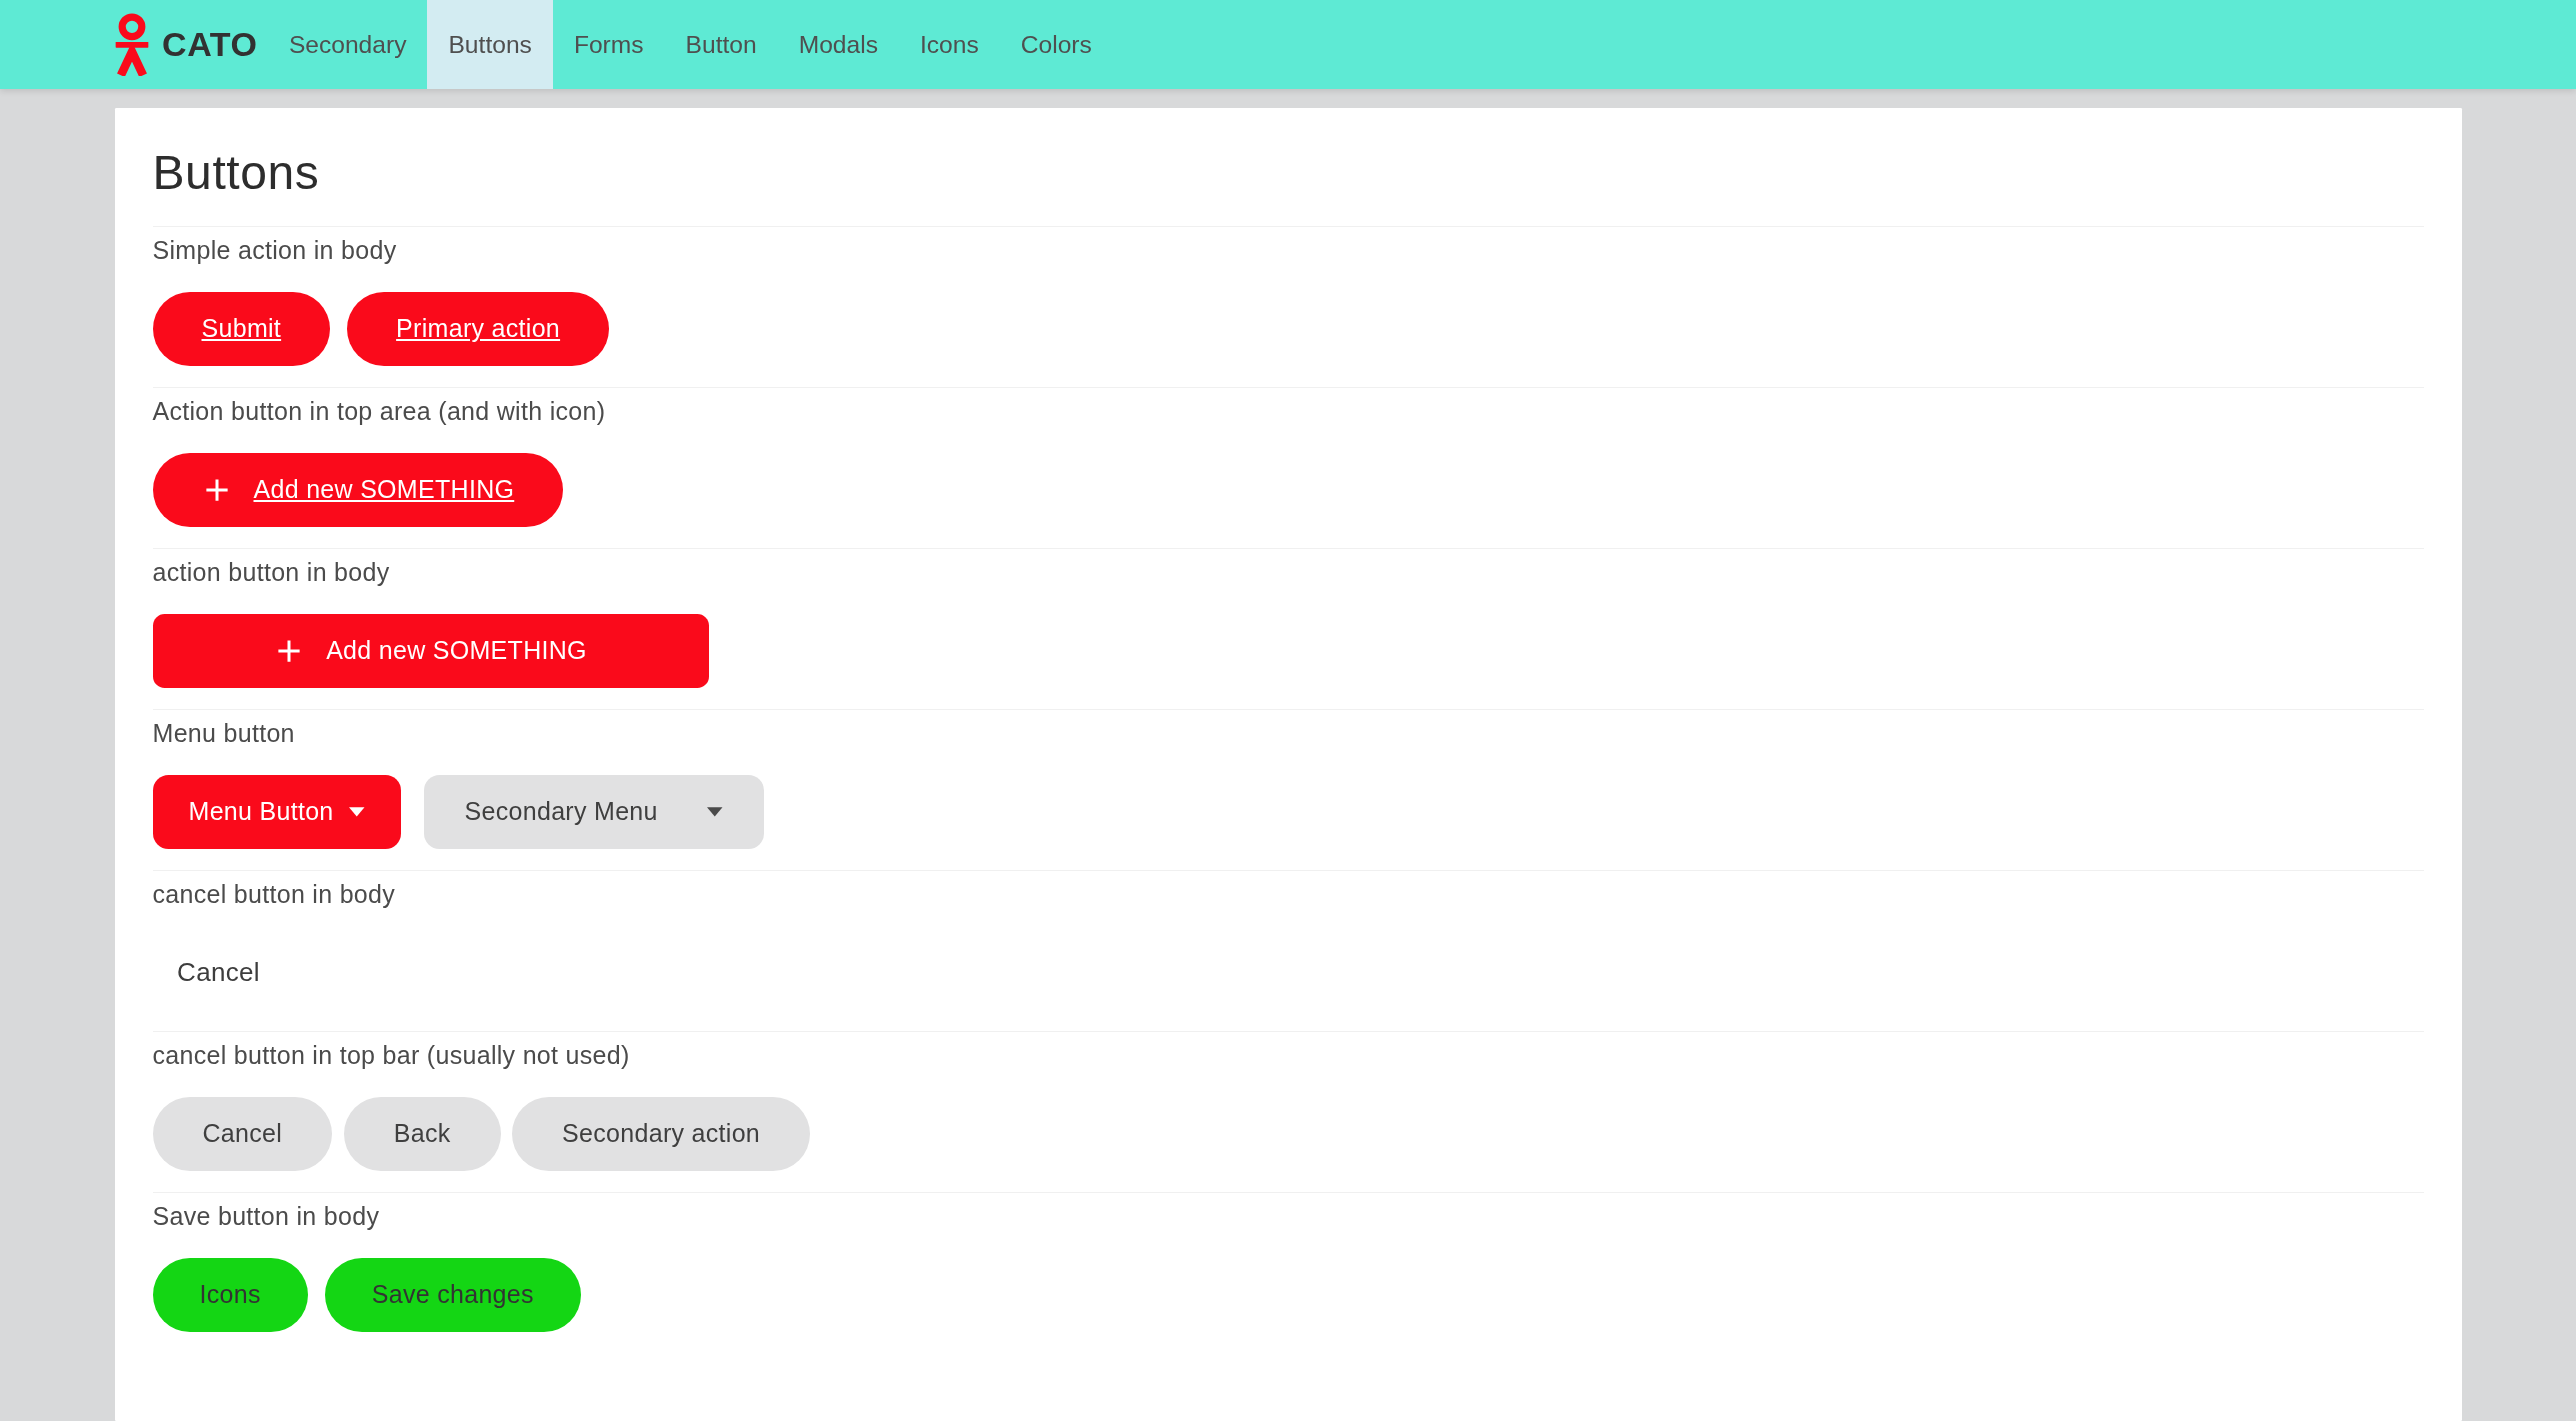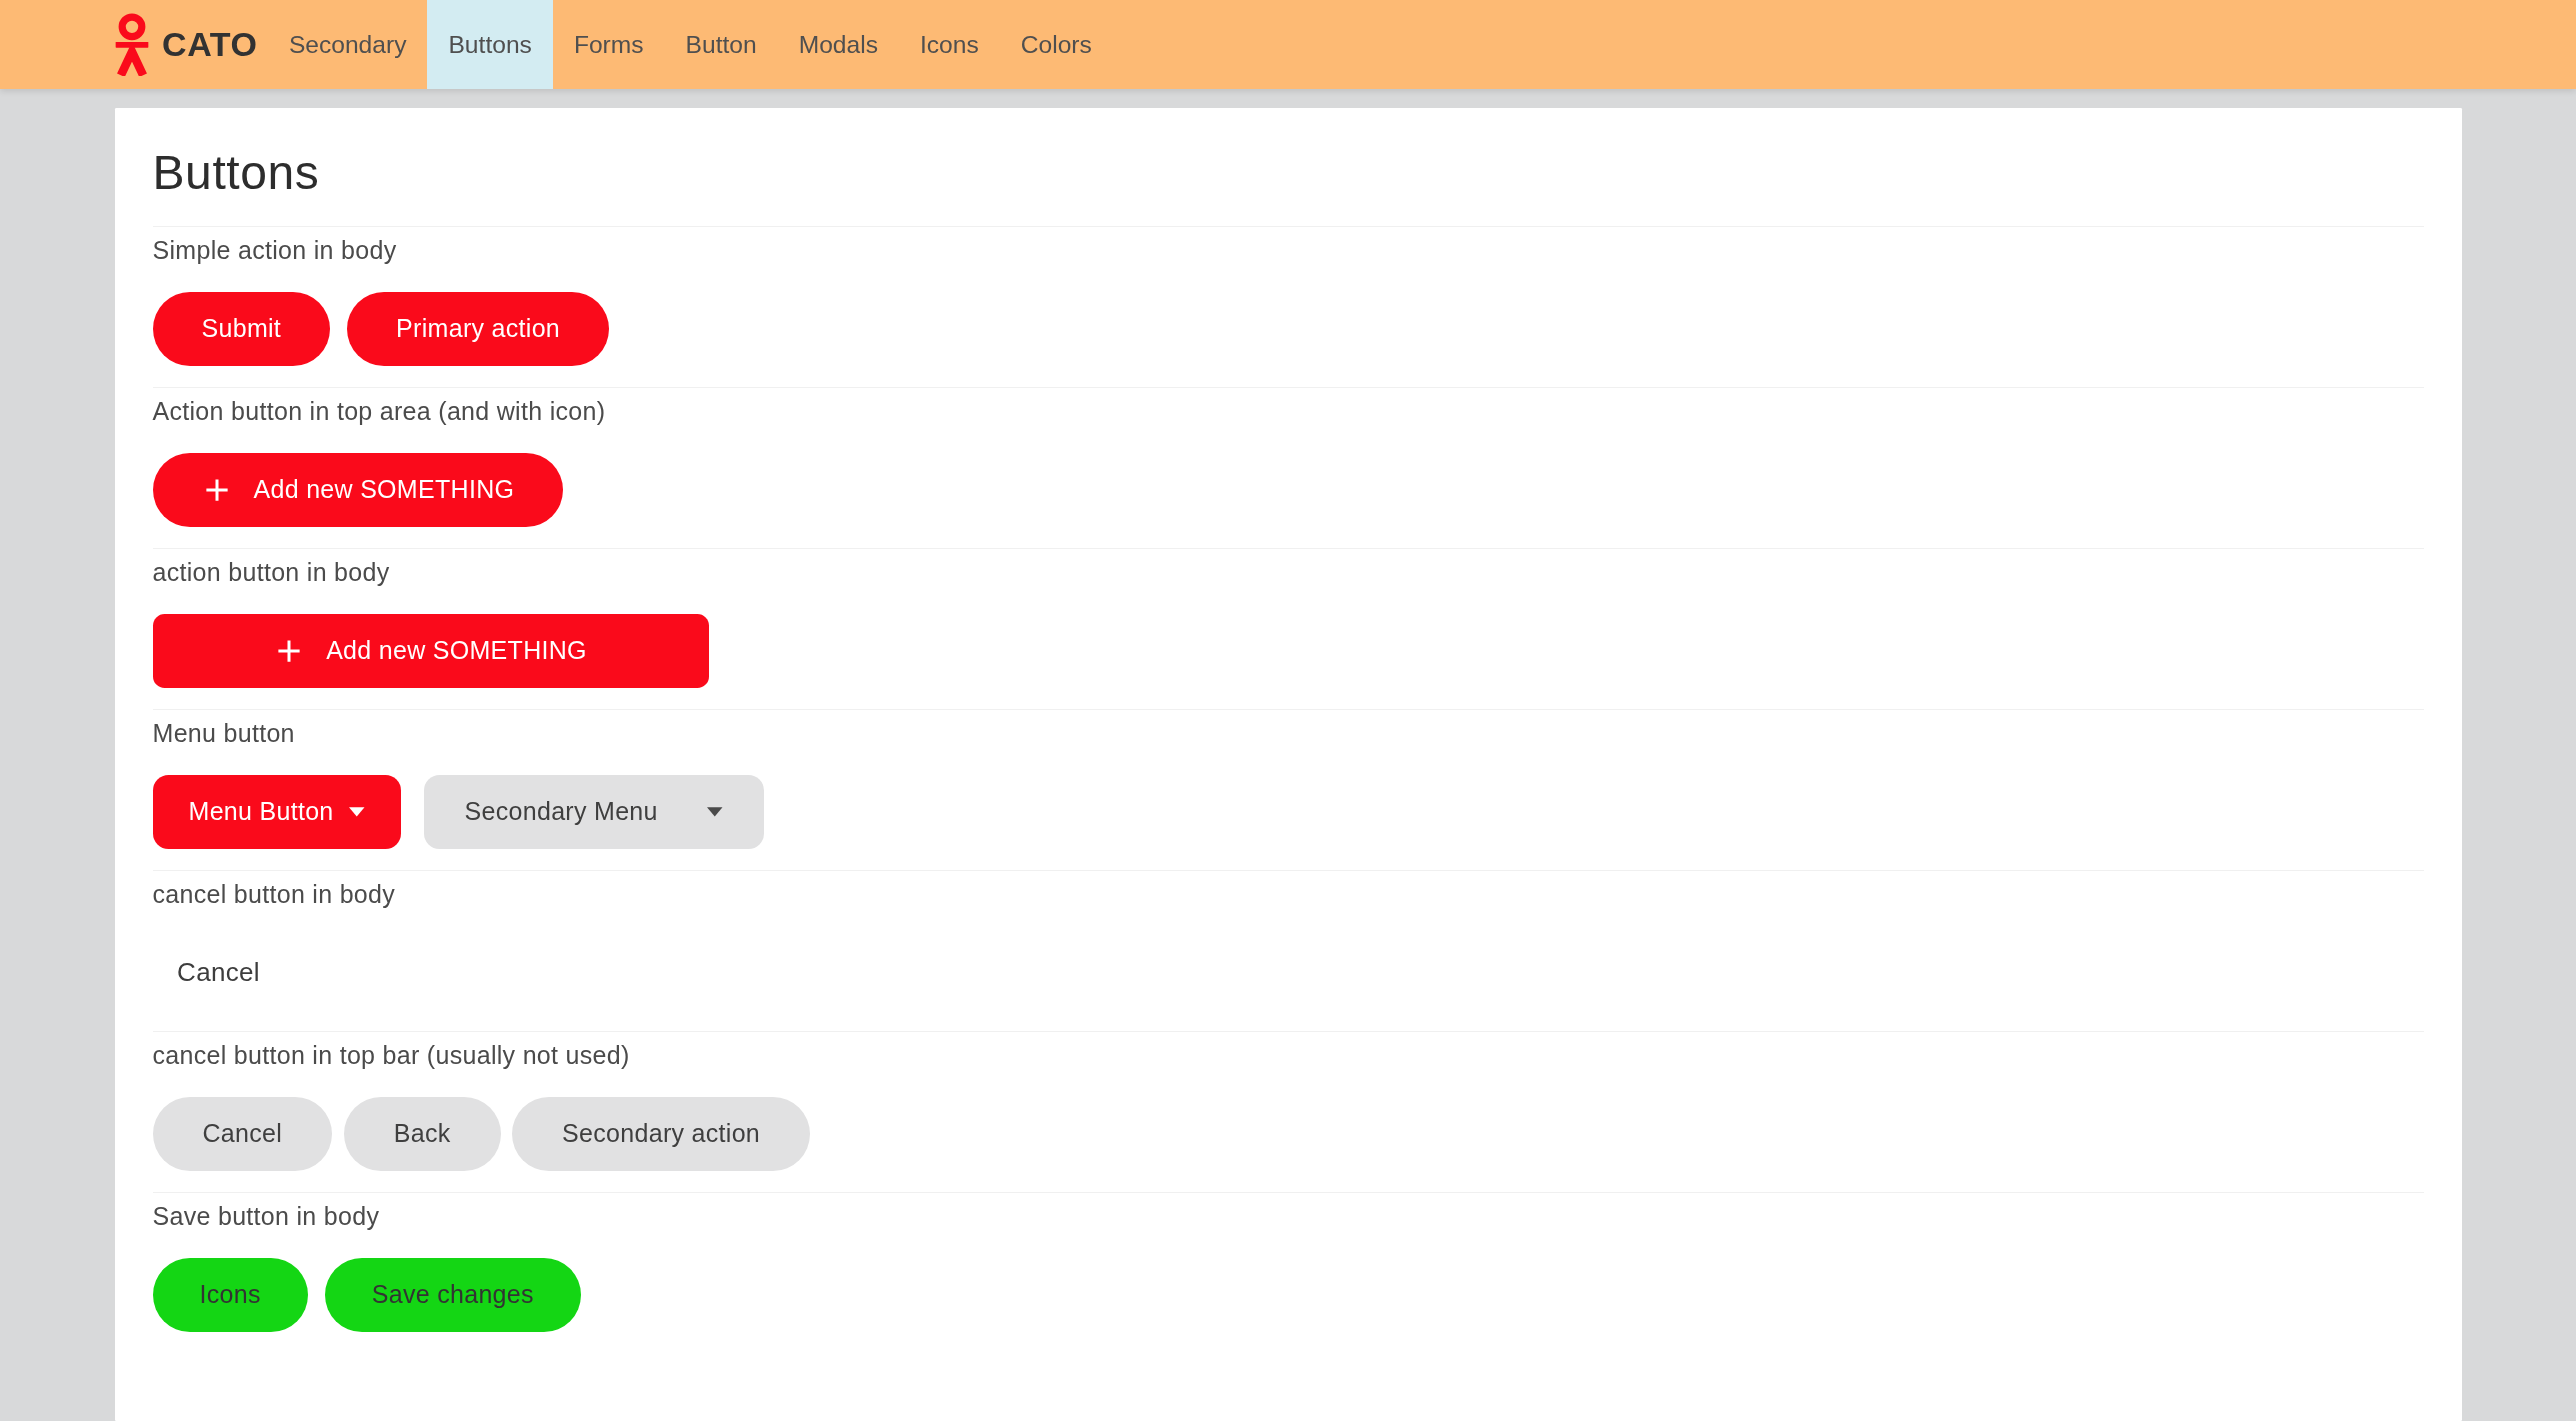--- a/index.html
+++ b/index.html
@@ -17,21 +17,21 @@
   *{box-sizing:border-box;margin:0;padding:0;}
   html,body{width:2576px;height:1421px;overflow:hidden;}
   body{
     font-family:"Liberation Sans","DejaVu Sans",sans-serif;
     background:var(--page-bg);
   }
 
   
   .topbar{
     height:89px;
-    background:#fdba74;
+    background:#5eead4;
     display:flex;
     align-items:stretch;
     padding-left:115px;
     box-shadow:0 1.9px 6.5px rgba(0,0,0,0.12);
     position:relative;
     z-index:5;
   }
   .brand{display:flex;align-items:center;gap:13px;}
   .brand-mark{width:34px;height:63px;display:block;}
   .brand-name{
@@ -82,21 +82,21 @@
     height:74px;border:none;cursor:pointer;
     font-family:inherit;font-size:25px;letter-spacing:0.3px;
     white-space:nowrap;
   }
   .btn .ico{flex:0 0 auto;display:block;}
   .btn .ico.plus{width:30px;height:30px;margin-right:22px;}
   .btn .ico.caret{width:15.5px;height:9.7px;margin-left:15.5px;}
 
   .btn-red{background:var(--primary-red);color:#ffffff;}
   .pill{border-radius:37px;}
-  .btn-red.pill{padding:7px 49px;}
+  .btn-red.pill{padding:7px 49px;text-decoration:underline;}
   .btn-rect{
     background:var(--primary-red);color:#ffffff;
     width:556px;border-radius:11.6px;
   }
   .btn-menu-red{
     background:var(--primary-red);color:#ffffff;
     border-radius:15.5px;padding:0 36px;
   }
   .btn-menu-gray{
     background:var(--secondary-gray);color:#3f3f3f;

